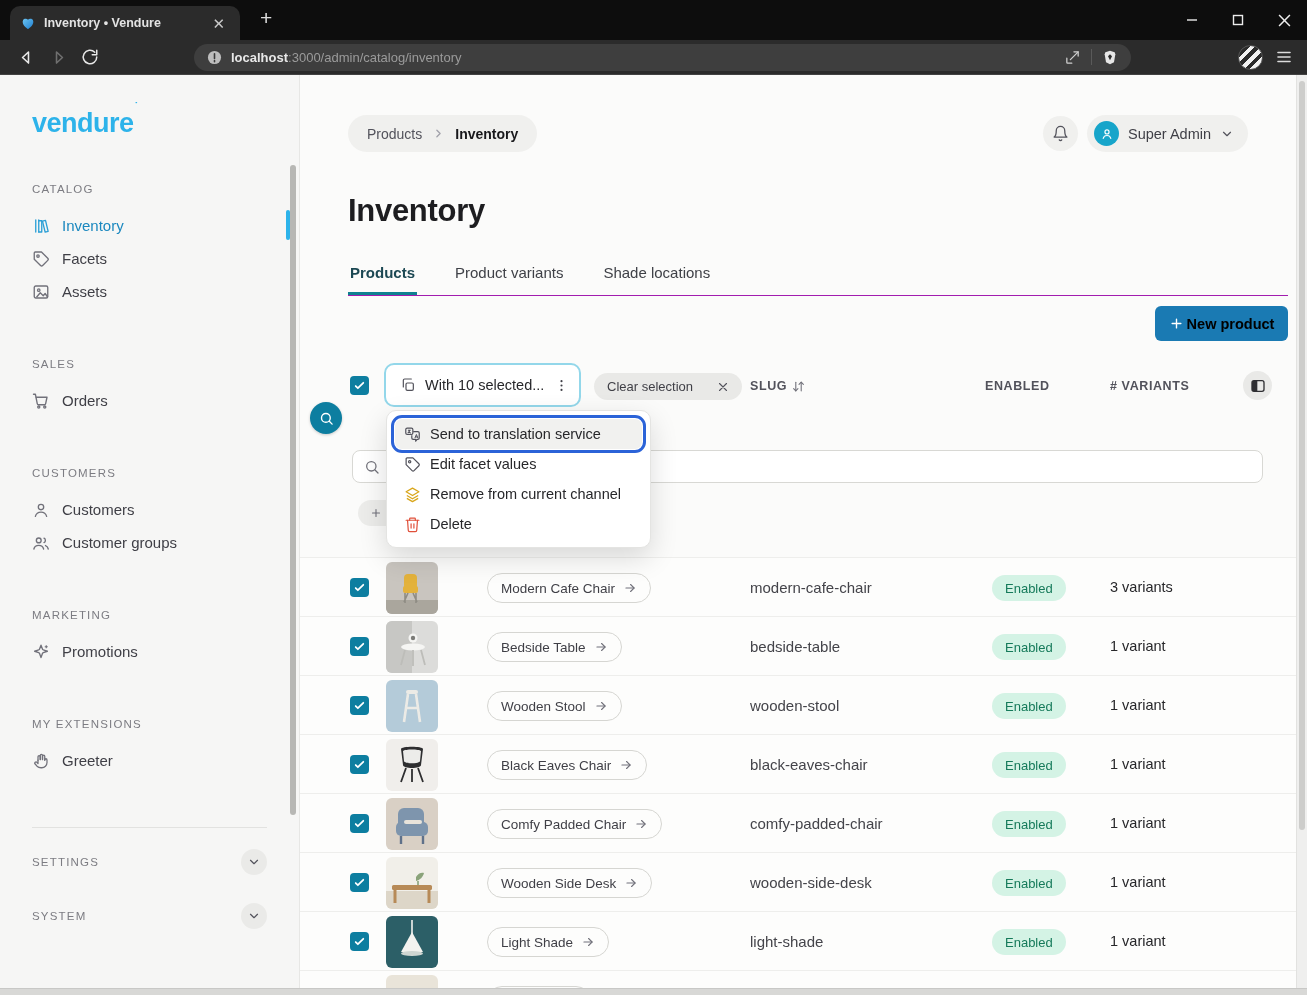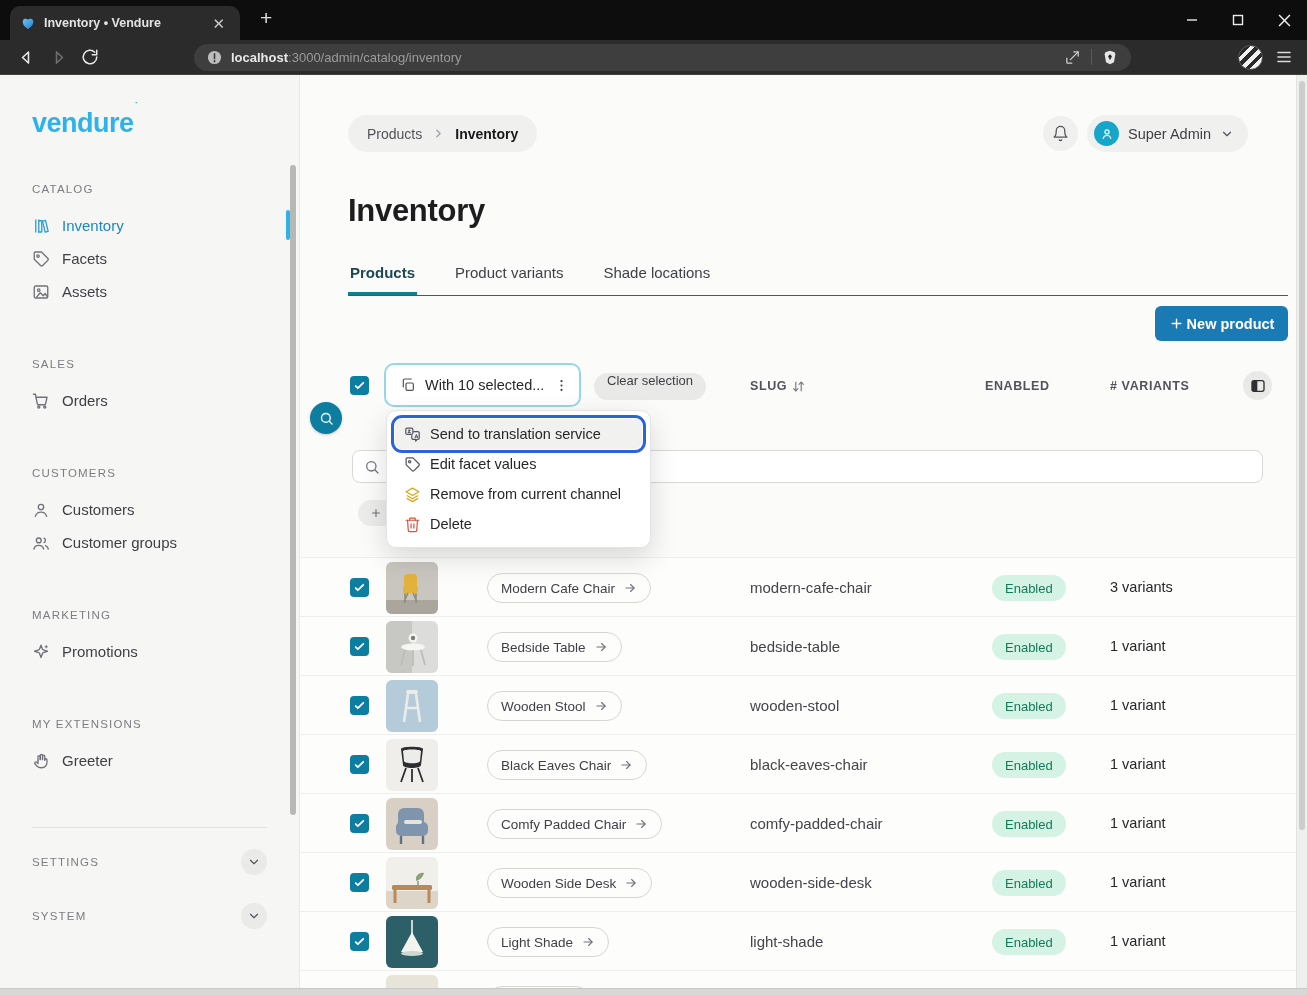--- a/index.html
+++ b/index.html
@@ -56,28 +56,28 @@
   .user-avatar { width:25px; height:25px; border-radius:50%; background:#17a5ca; display:flex; align-items:center; justify-content:center; color:#fff; }
   .user-name { font-size:14.5px; color:#3f3f46; }
   .user-chev { color:#52525b; display:flex; }
 
   .page-title { position:absolute; left:48px; top:118px; font-size:31px; font-weight:700; color:#1d1d20; letter-spacing:-0.3px; }
 
   .tabs { position:absolute; left:48px; top:183px; right:19px; display:flex; gap:36px; border-bottom:1px solid #a21caf; height:38px; }
   .tab { font-size:15px; color:#3f4147; padding:6px 2px; border-bottom:3px solid transparent; cursor:pointer; }
   .tab.active { color:#1c4853; font-weight:700; border-bottom-color:#0e8190; }
 
-  .new-product { position:absolute; left:855px; top:231px; width:133px; height:35px; background:#1a7ab3; border-radius:6px; color:#ffffff; font-size:14.5px; font-weight:700; display:flex; align-items:center; justify-content:center; gap:3px; cursor:pointer; }
+  .new-product { position:absolute; left:855px; top:231px; width:133px; height:35px; background:#1a7ab3; border-radius:6px; color:#000000; font-size:14.5px; font-weight:700; display:flex; align-items:center; justify-content:center; gap:3px; cursor:pointer; }
 
   
   .checkbox { width:19px; height:19px; border-radius:4px; background:#0d7ea0; display:flex; align-items:center; justify-content:center; color:#fff; }
   .bulk-check { position:absolute; left:50px; top:301px; }
   .bulk-btn { position:absolute; left:84px; top:288px; width:197px; height:44px; background:#fff; border:2px solid #93d7ea; border-radius:10px; display:flex; align-items:center; padding:0 10px 0 14px; gap:9px; cursor:pointer; }
   .bulk-btn .lbl { font-size:14.5px; color:#27272a; flex:1; }
-  .clear-chip { position:absolute; left:294px; top:298px; height:27px; border-radius:14px; background:#e9e9e7; display:flex; align-items:center; padding:0 13px; gap:24px; font-size:13px; color:#3f3f46; cursor:pointer;flex-direction:column; }
+  .clear-chip { position:absolute; left:294px; top:298px; height:27px; border-radius:14px; background:#e9e9e7; display:flex; align-items:center; padding:0 13px; gap:24px; font-size:13px; color:#3f3f46; cursor:pointer; }
   .colhead { position:absolute; top:304px; font-size:12.5px; font-weight:700; letter-spacing:0.6px; color:#52525b; display:flex; align-items:center; gap:5px; }
   .cols-btn { position:absolute; left:943px; top:296px; width:29px; height:29px; border-radius:50%; background:#e9e9e7; display:flex; align-items:center; justify-content:center; color:#2f2f33; cursor:pointer; }
 
   .search-bubble { position:absolute; left:10px; top:327px; width:32px; height:32px; border-radius:50%; background:#0d7ea0; display:flex; align-items:center; justify-content:center; color:#fff; box-shadow:0 1px 3px rgba(0,0,0,.2); cursor:pointer; z-index:5; }
   .search-input { position:absolute; left:52px; top:375px; width:911px; height:33px; background:#fff; border:1px solid #d8d8d4; border-radius:8px; display:flex; align-items:center; padding:0 11px; gap:8px; color:#71717a; }
   .search-input input { border:none; outline:none; flex:1; font-size:14px; font-family:inherit; background:transparent; }
   .addfilter-chip { position:absolute; left:58px; top:425px; height:26px; border-radius:13px; background:#ececea; display:flex; align-items:center; padding:0 12px; gap:6px; font-size:13px; color:#52525b; cursor:pointer; z-index:1; }
 
   
   .menu { position:absolute; left:86px; top:335px; width:265px; background:#fff; border:1px solid #e4e4e2; border-radius:10px; box-shadow:0 10px 28px rgba(0,0,0,.14); padding:8px; z-index:10; }

